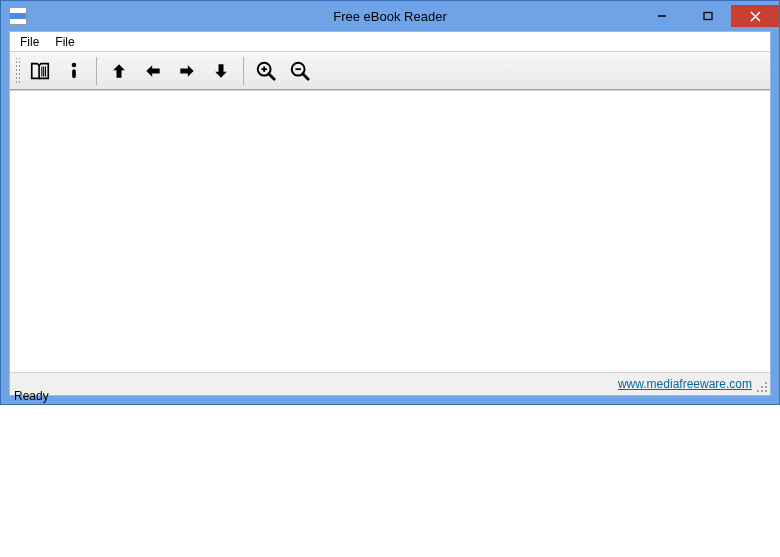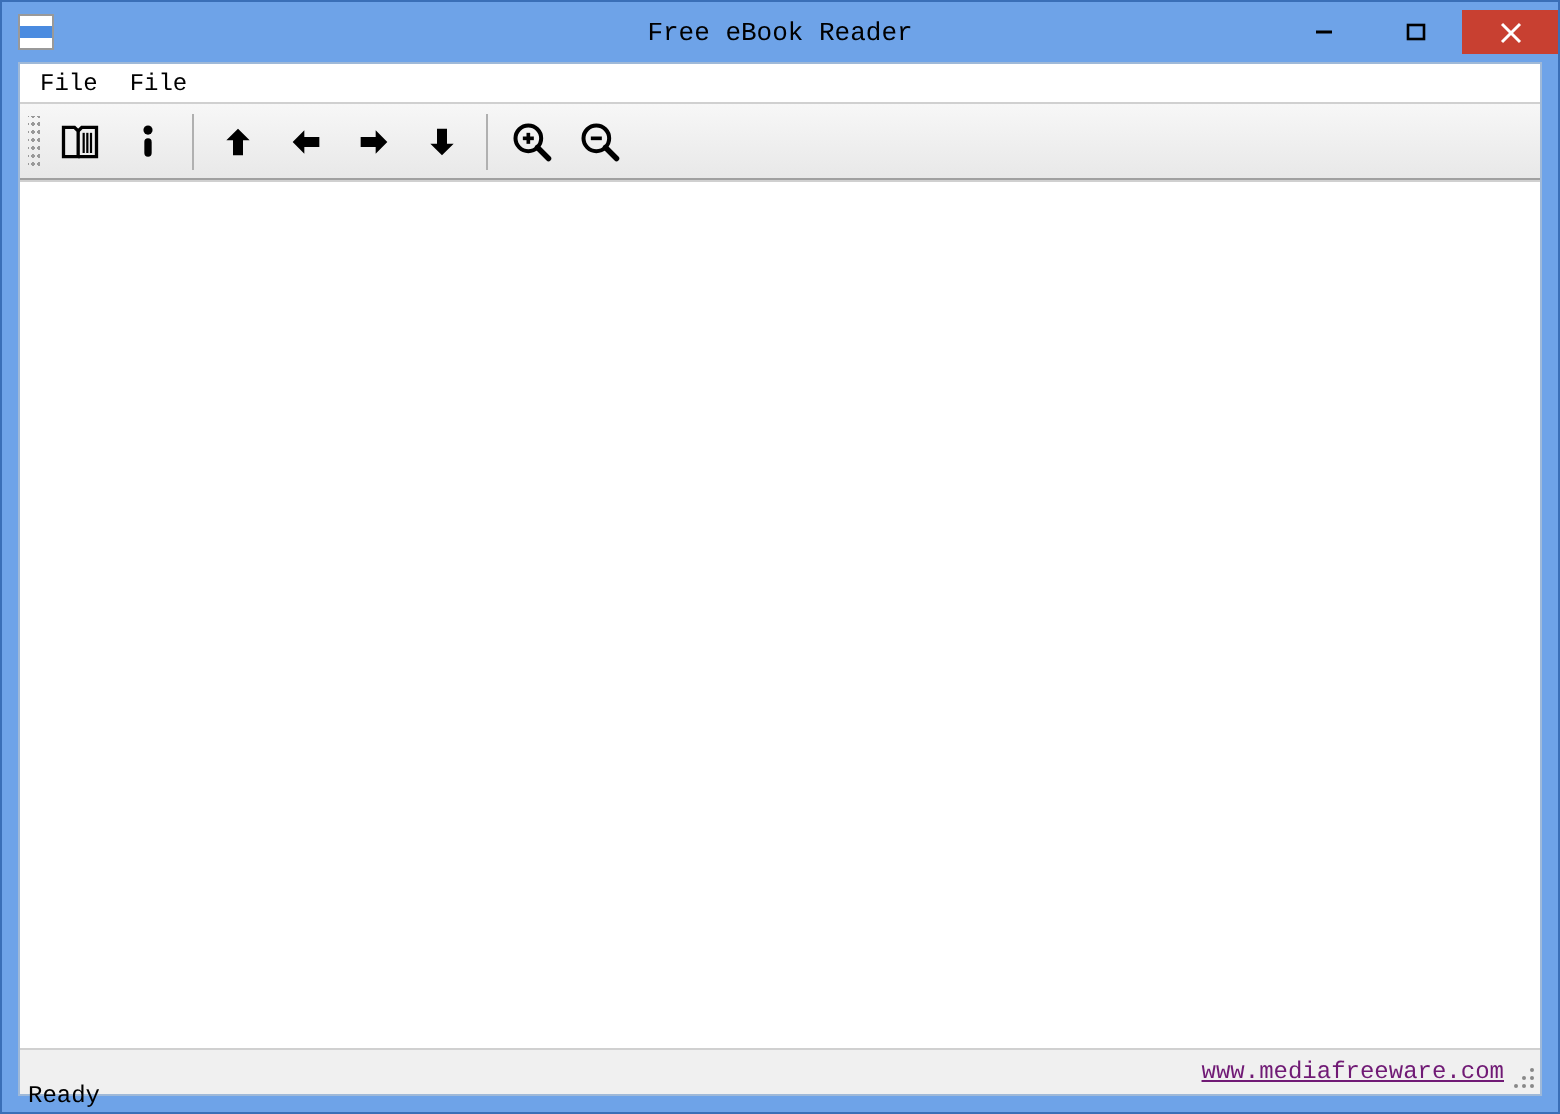--- a/index.html
+++ b/index.html
@@ -1,21 +1,21 @@
 <!DOCTYPE html>
 <html><head>
 <meta charset="utf-8">
 <style>
   * { box-sizing: border-box; margin: 0; padding: 0; }
   html, body { width: 780px; height: 557px; font-family: "Segoe UI", Tahoma, sans-serif; font-size: 12px; overflow: hidden; }
   .window {
-    width: 780px; height: 557px;
+    width: 780px; height: 405px;
     background: #6ea3e8;
     border: 1px solid #3a6fb7;
-    display: flex; flex-direction: column; font-family: Liberation Mono, monospace;
+    display: flex; flex-direction: column;
   }
   .titlebar {
     height: 30px;
     background: #6ea3e8;
     display: flex; align-items: center;
     position: relative;
   }
   .app-icon {
     width: 18px; height: 18px;
     margin-left: 8px;
@@ -105,21 +105,21 @@
     height: 22px;
     background: #f0f0f0;
     display: flex; align-items: center;
     padding: 0 4px;
     font-size: 12px;
     position: relative;
   }
   .status-text { flex: 0 0 auto; margin-top: 24px; }
   .status-link {
     margin-left: auto;
-    color: #701a75;
+    color: #0369a1;
     text-decoration: underline;
     margin-right: 14px;
     cursor: pointer;
   }
   .resize-grip {
     position: absolute;
     right: 2px; bottom: 2px;
     width: 12px; height: 12px;
   }
   svg.ico { width: 22px; height: 22px; }

